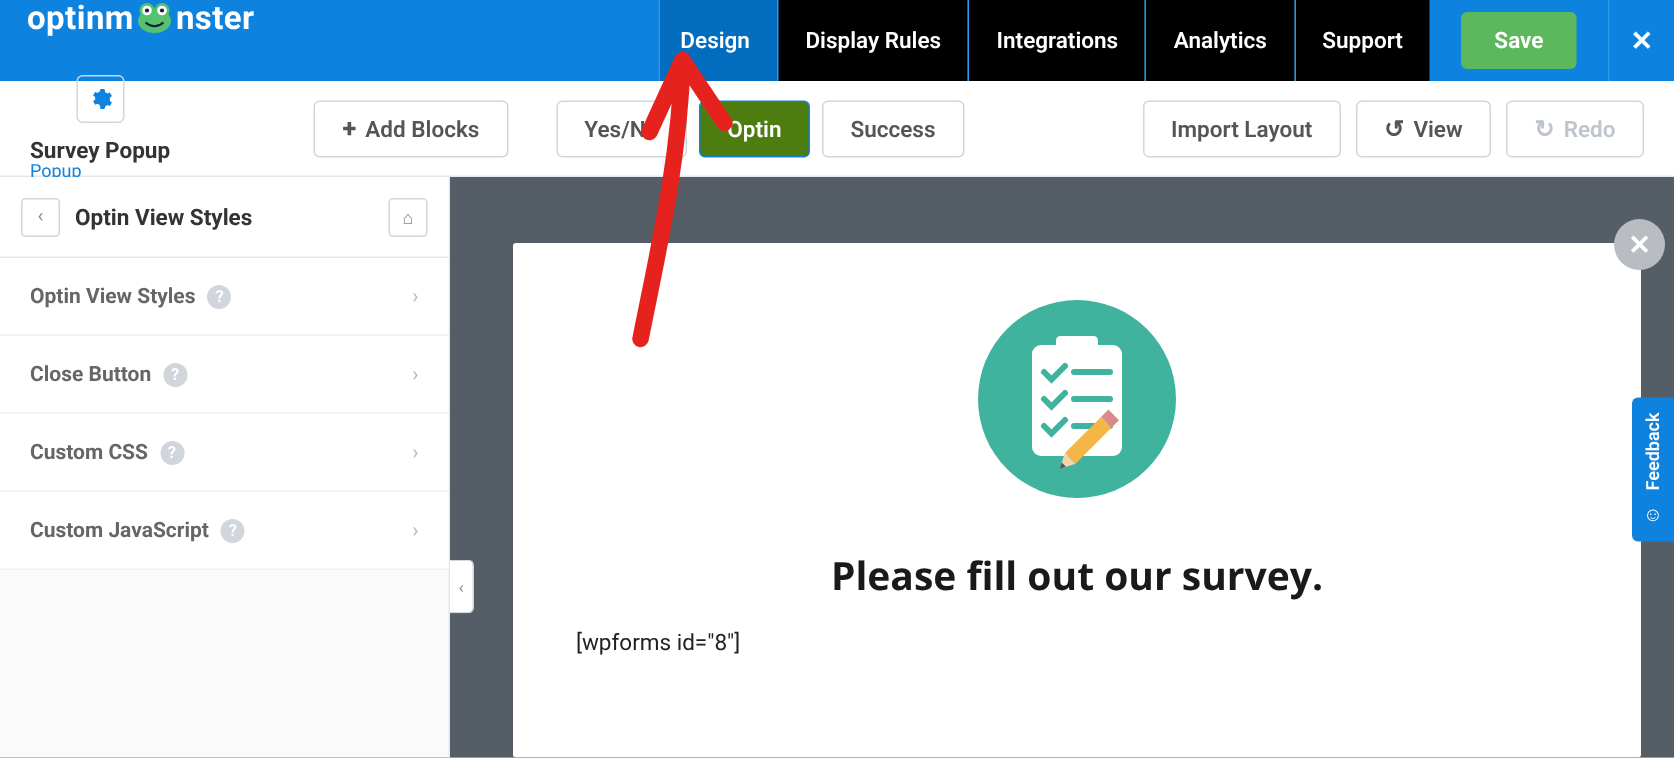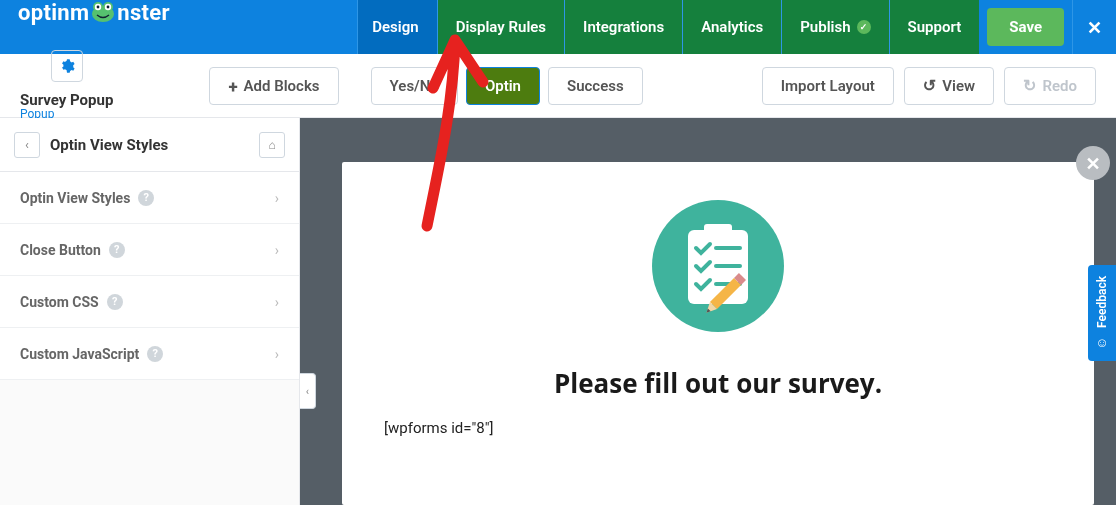--- a/index.html
+++ b/index.html
@@ -3,24 +3,24 @@
 <meta charset="utf-8">
 <style>
   * { box-sizing: border-box; margin: 0; padding: 0; font-family: -apple-system, BlinkMacSystemFont, "Segoe UI", Roboto, Helvetica, Arial, sans-serif; }
   body { width: 1116px; height: 505px; overflow: hidden; background: #fff; position: relative; }
 
   
   .topbar { height: 54px; background: #0d82df; display: flex; align-items: stretch; color: #fff; }
   .logo { display: flex; align-items: flex-start; padding: 0 18px; font-size: 22px; font-weight: 700; letter-spacing: .3px; }
   .logo .frog { display:inline-flex; margin:0 1px -4px 1px; }
   .nav { display: flex; margin-left: auto; }
-  .nav-btn { display:flex; align-items:center; justify-content:center; color:#fff; font-size:15px; font-weight:600; padding:0 18px; border-left:1px solid #2e96e6; cursor:pointer; background:#15803d; border-top:none;border-bottom:none;border-right:none;}
+  .nav-btn { display:flex; align-items:center; justify-content:center; color:#fff; font-size:15px; font-weight:600; padding:0 18px; border-left:1px solid #2e96e6; cursor:pointer; background:#000000; border-top:none;border-bottom:none;border-right:none;}
   .nav-btn.active { background:#026cbf;padding-left:14px; }
   .nav-btn .check { margin-left:6px; width:14px;height:14px;border-radius:50%;background:#5cb85c;display:inline-flex;align-items:center;justify-content:center;font-size:9px;color:#fff;}
-  .save-btn { background:#5cb85c; color:#fff; font-weight:700; font-size:15px; border:none; border-radius:4px; padding:0 22px; margin:8px 8px; cursor:pointer;}
+  .save-btn { background:#5cb85c; color:#fff; font-weight:700; font-size:15px; border:none; border-radius:4px; padding:0 22px; margin:8px 21px; cursor:pointer;}
   .close-x { width:44px;display:flex;align-items:center;justify-content:center;font-size:18px;color:#fff;font-weight:700;cursor:pointer;border-left:1px solid #2e96e6;}
 
   
   .toolbar { height:64px; border-bottom:1px solid #e5e7eb; display:flex; align-items:center; padding:0 20px; gap:14px;}
   .campaign { display:flex; align-items:center; gap:10px;flex-direction:column; }
   .gear-box { width:32px;height:32px;border:1px solid #cfd7df;border-radius:4px;display:flex;align-items:center;justify-content:center;color:#0d82df;cursor:pointer;}
   .campaign-title { font-size:15px; font-weight:700; color:#333; line-height:1.1;}
   .campaign-sub { font-size:12px; color:#0d82df; line-height:1.1;}
   .spacer-flex { flex:0 0 68px; }
   .tool-btn { height:38px; padding:0 18px; border:1px solid #cfd7df; border-radius:4px; background:#fff; font-size:15px; font-weight:600; color:#555; display:flex;align-items:center;gap:6px;cursor:pointer;}
@@ -78,24 +78,20 @@
           <path d="M7 15 q6 5 12 0" stroke="#123" stroke-width="1.4" fill="none"></path>
         </svg>
     </span>
     <span>nster</span>
   </div>
   <div class="nav">
     <button class="nav-btn active">Design</button>
     <button class="nav-btn">Display Rules</button>
     <button class="nav-btn">Integrations</button>
     <button class="nav-btn">Analytics</button>
-    <button class="nav-btn">
-      <span>Publish</span>
-      <span class="check">✓</span>
-    </button>
     <button class="nav-btn">Support</button>
     <button class="save-btn">Save</button>
     <div class="close-x">✕</div>
   </div>
 </div>
 
 <div class="toolbar">
   <div class="campaign">
     <div class="gear-box">
       <svg width="16" height="16" viewBox="0 0 24 24">

